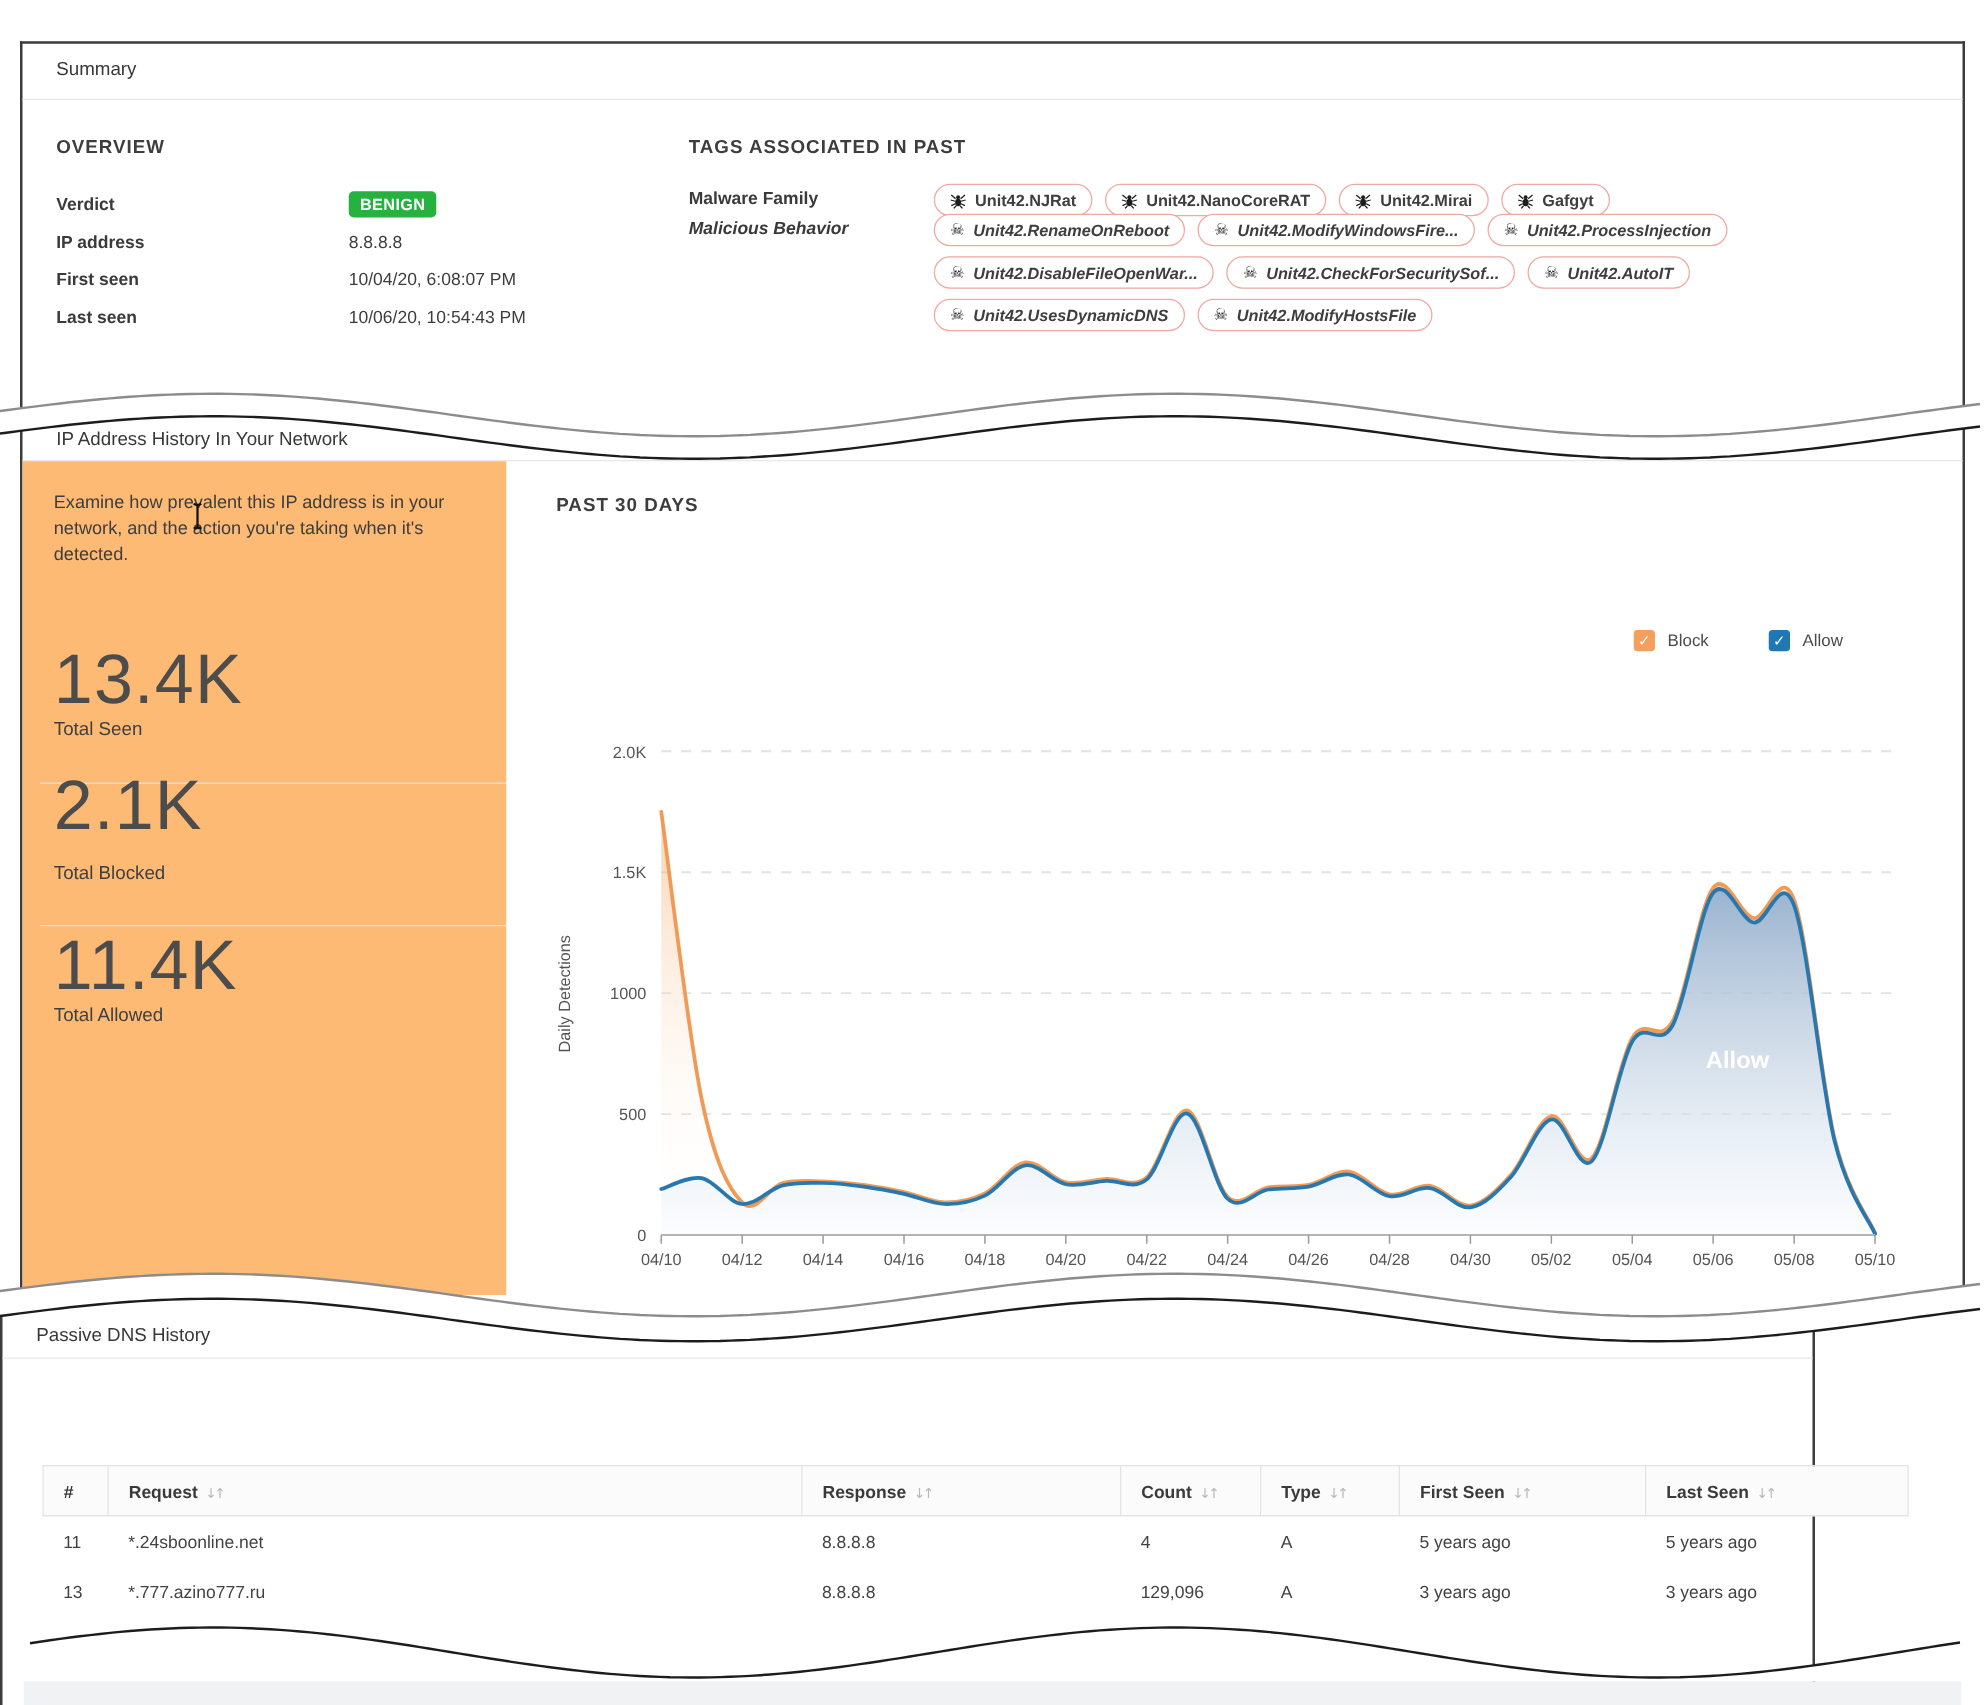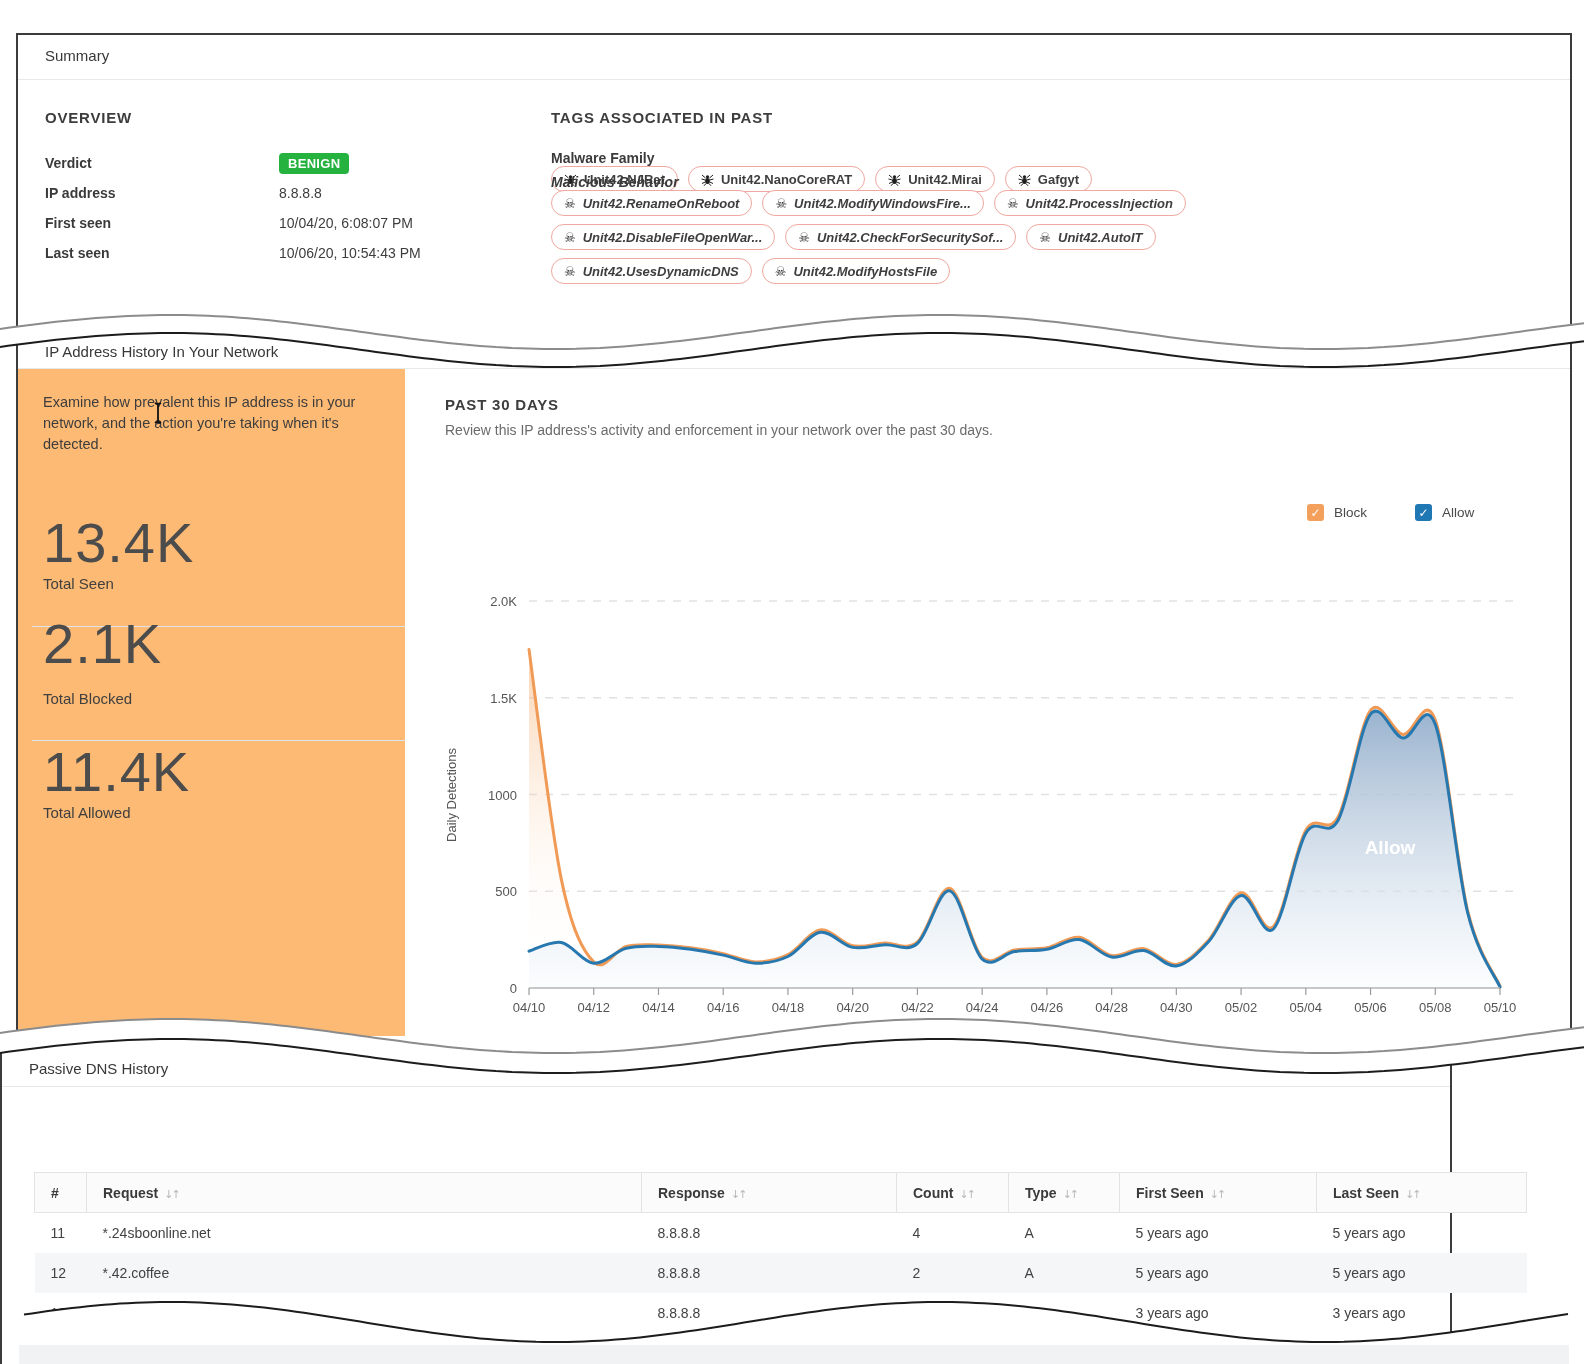--- a/index.html
+++ b/index.html
@@ -14,21 +14,21 @@
   
   #summary-panel { left:16px; top:33px; width:1556px; height:317px; border-bottom:none; }
   .sec-heading { font-size:15px; font-weight:700; letter-spacing:.8px; color:#3d3d3d; }
   #overview-heading { position:absolute; left:27px; top:74px; }
   #tags-heading { position:absolute; left:533px; top:74px; }
   #overview-rows { position:absolute; left:27px; top:113px; width:470px; }
   .kv-row { display:flex; height:30px; align-items:center; font-size:14px; }
   .kv-label { width:234px; font-weight:700; color:#3a3a3a; }
   .kv-value { color:#3d3d3d; }
   .badge { display:inline-block; background:#25b23e; color:#fff; font-size:13px; font-weight:700; padding:3px 9px; border-radius:4px; letter-spacing:.3px; }
-  .tag-group { position:absolute; left:533px; display:flex; font-size:14px;flex-direction:column; }
+  .tag-group { position:absolute; left:533px; display:flex; font-size:14px; }
   .tag-group-label { width:196px; font-weight:700; color:#3a3a3a; padding-top:3px; flex:none; }
   .tag-list { width:700px; display:flex; flex-wrap:wrap; gap:8px 10px; }
   .tag-pill { display:inline-flex; align-items:center; gap:7px; height:26px; padding:0 12px; border:1.5px solid #f0a8a0; border-radius:13px; font-size:13px; font-weight:700; color:#3e3e3e; background:#fff; }
   .tag-icon { display:inline-flex; align-items:center; font-family:"DejaVu Sans",sans-serif; font-size:13px; color:#1e1e1e; line-height:1; }
 
   
   #history-panel { left:16px; top:330px; width:1556px; height:710px; border-top:none; border-bottom:none; }
   #history-title { top:13px; }
   #history-divider { top:38px; }
   #history-sidebar { position:absolute; left:0; top:39px; width:387px; height:667px; background:#fdba74; }
@@ -188,21 +188,20 @@
           <div class="stat-divider" style="top:257px;"></div>
           <div class="stat-value" style="top:247px;">2.1K</div>
           <div class="stat-label" style="top:321px;">Total Blocked</div>
           <div class="stat-divider" style="top:371px;"></div>
           <div class="stat-value" style="top:375px;">11.4K</div>
           <div class="stat-label" style="top:435px;">Total Allowed</div>
         </div>
     </div>
 
     <h3 class="sec-heading" id="chart-heading">PAST 30 DAYS</h3>
-    <div id="chart-subheading">Review this IP address's activity and enforcement in your network over the past 30 days.</div>
 
     <div id="legend">
         <div class="legend-item">
           <span class="legend-check" style="background:#f3a05c;">✓</span>
           <span>Block</span>
         </div>
         <div class="legend-item">
           <span class="legend-check" style="background:#1f77b4;">✓</span>
           <span>Allow</span>
         </div>
@@ -304,29 +303,20 @@
       <tbody id="dns-body">
           <tr class="">
             <td>11</td>
             <td>*.24sboonline.net</td>
             <td>8.8.8.8</td>
             <td>4</td>
             <td>A</td>
             <td>5 years ago</td>
             <td>5 years ago</td>
           </tr>
-          <tr class="stripe">
-            <td>12</td>
-            <td>*.42.coffee</td>
-            <td>8.8.8.8</td>
-            <td>2</td>
-            <td>A</td>
-            <td>5 years ago</td>
-            <td>5 years ago</td>
-          </tr>
           <tr class="">
             <td>13</td>
             <td>*.777.azino777.ru</td>
             <td>8.8.8.8</td>
             <td>129,096</td>
             <td>A</td>
             <td>3 years ago</td>
             <td>3 years ago</td>
           </tr>
         </tbody>

